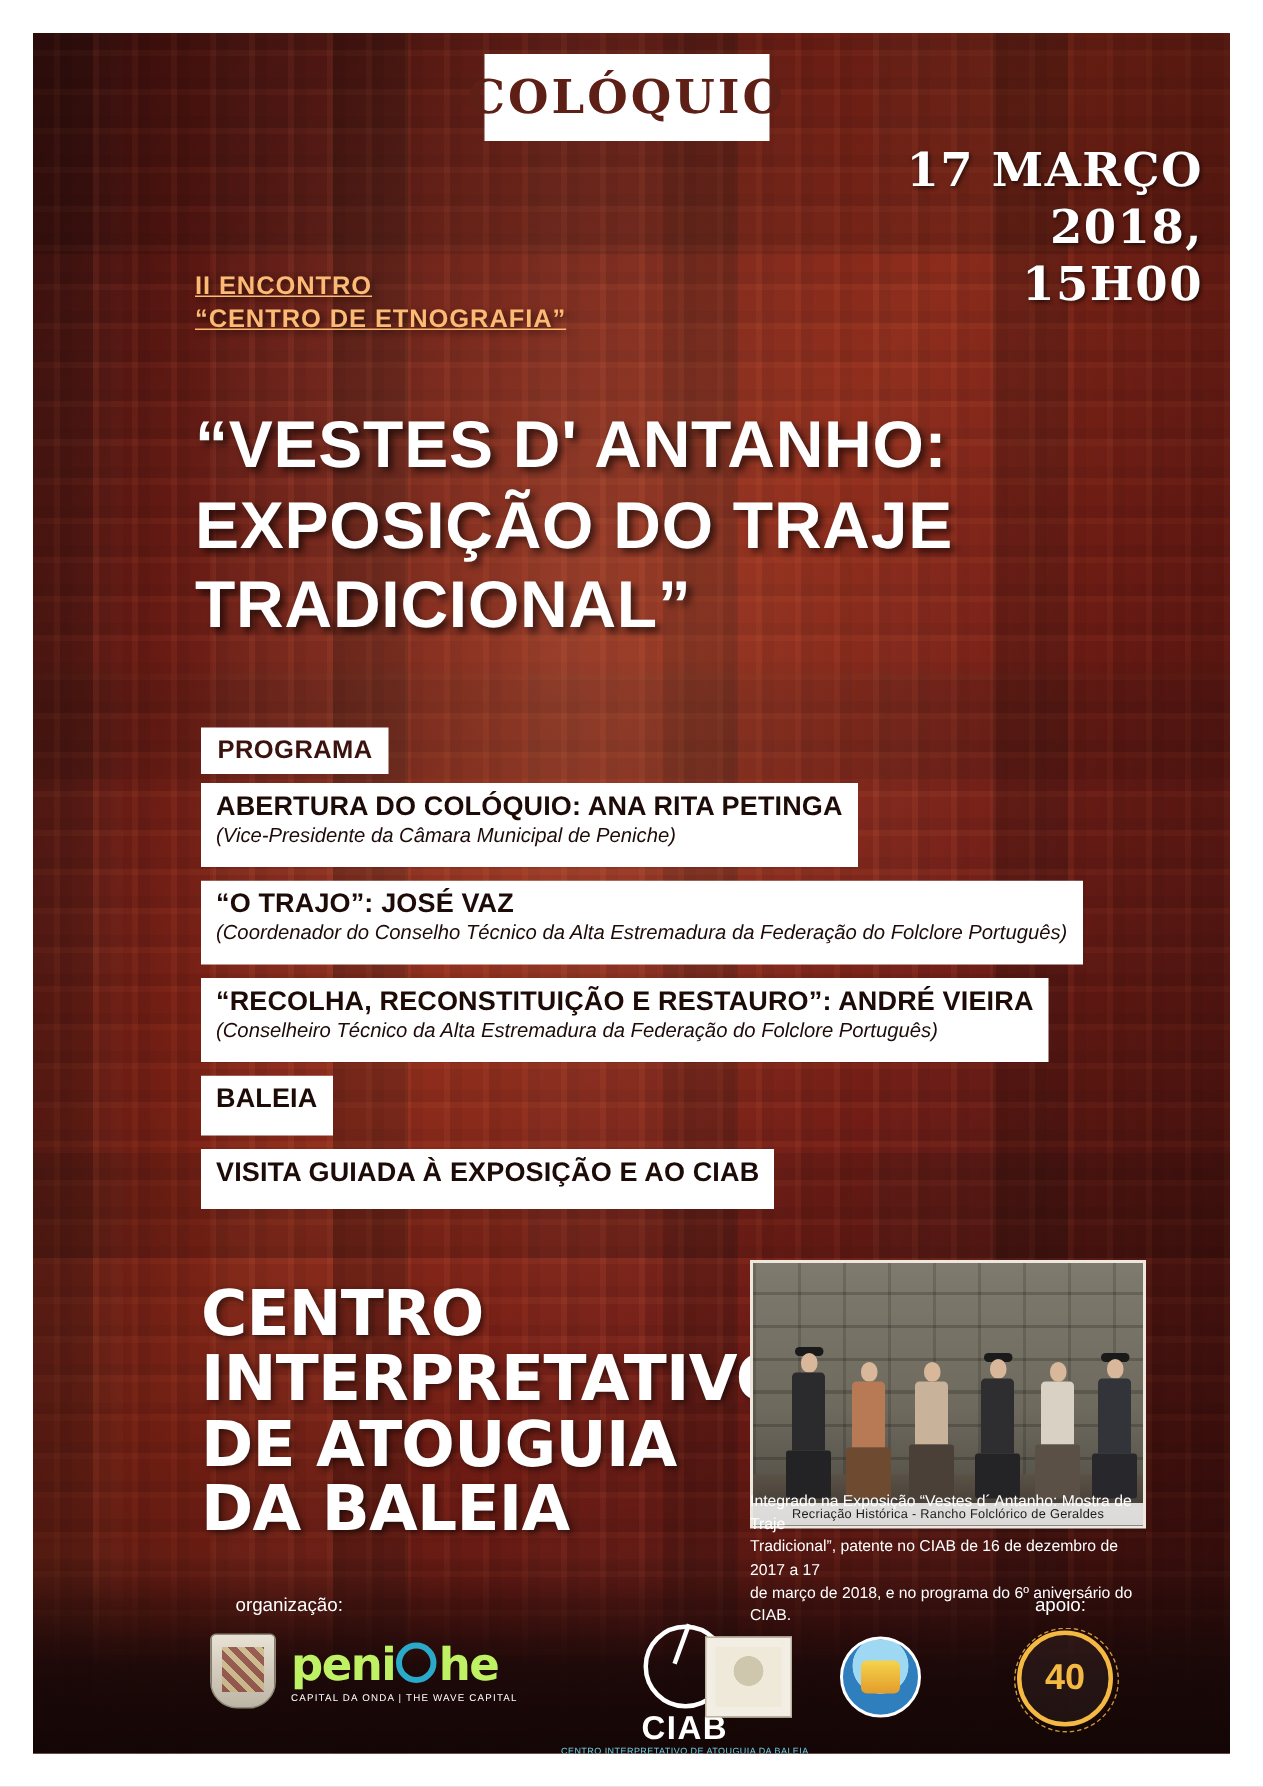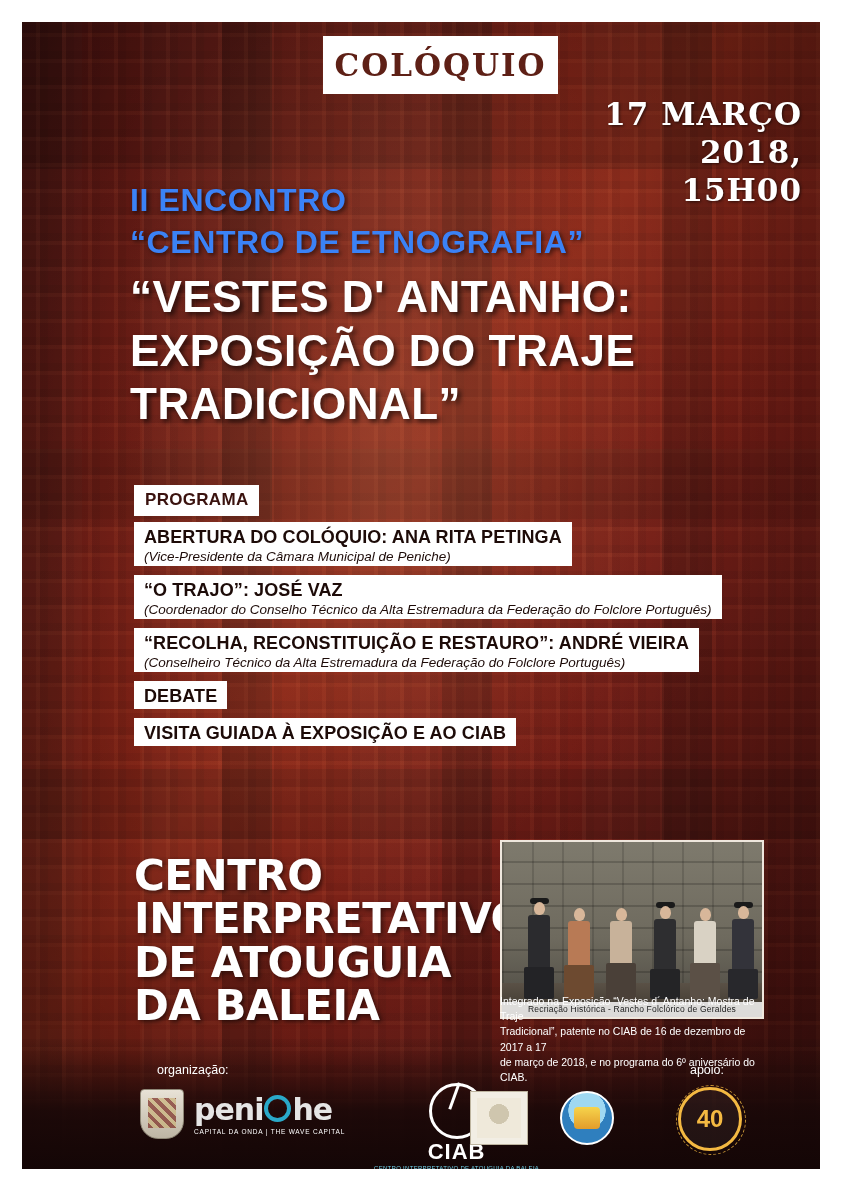--- a/index.html
+++ b/index.html
@@ -86,21 +86,21 @@
     left: 0; right: 0; bottom: 0;
     height: 130px;
     background: linear-gradient(180deg, rgba(25,8,8,0.0) 0%, rgba(25,8,8,0.92) 55%, rgba(20,6,6,1) 100%);
   }
 
   
   .coloquio-box {
     position: absolute;
     left: 301px;
     top: 14px;
-    width: 235px;
+    width: 190px;
     height: 58px;
     background: #ffffff;
     display: flex;
     align-items: center;
     justify-content: center;
   }
   .coloquio-text {
     font-family: "DejaVu Serif", serif;
     font-weight: bold;
     font-size: 31px;
@@ -120,26 +120,27 @@
     line-height: 1.22;
     letter-spacing: 1px;
     text-shadow: 1px 1px 3px rgba(0,0,0,0.6);
   }
 
   
   .encontro {
     position: absolute;
     left: 108px;
     top: 158px;
-    color: #3b82f6;
-    font-weight: bold;
-    font-size: 32px;
+    color: #fdba74;
+    font-weight: bold;
+    font-size: 17px;
     line-height: 1.3;
     letter-spacing: 0.6px;
     text-shadow: 2px 2px 4px rgba(0,0,0,0.55);
+    text-decoration: underline;
   }
   .maintitle {
     position: absolute;
     left: 108px;
     top: 248px;
     width: 640px;
     color: #ffffff;
     font-weight: bold;
     font-size: 44px;
     line-height: 1.22;
@@ -161,21 +162,21 @@
   }
   .prog-list {
     position: absolute;
     left: 112px;
     top: 500px;
     width: 670px;
   }
   .prog-item {
     background: #ffffff;
     display: inline-block;
-    padding: 5px 10px 2px 10px;
+    padding: 5px 10px 14px 10px;
     margin-bottom: 9px;
     clear: both;
     float: left;
   }
   .prog-row { display: block; overflow: hidden; }
   .prog-head {
     font-weight: bold;
     font-size: 18px;
     color: #1d0b08;
     white-space: nowrap;
@@ -280,21 +281,21 @@
     border-radius: 4px 4px 18px 18px;
     position: relative;
   }
   .crest:after {
     content: "";
     position: absolute; left: 7px; top: 8px; right: 7px; bottom: 10px;
     background: repeating-linear-gradient(45deg,#7a2a22 0 4px,#c9b27a 4px 8px);
     opacity: 0.7;
   }
   .peniche-wordmark {
-    color: #e5e5e5;
+    color: #bef264;
     font-family: "DejaVu Sans", sans-serif;
     font-weight: bold;
     font-size: 30px;
     letter-spacing: -1px;
     line-height: 1;
   }
   .peniche-ring {
     display:inline-block; width: 19px; height: 19px; border-radius: 50%;
     border: 4px solid #2aa9c9; vertical-align: -2px; margin: 0 1px;
   }
@@ -390,21 +391,21 @@
       </div>
     </div>
     <div class="prog-row">
       <div class="prog-item">
         <div class="prog-head">“RECOLHA, RECONSTITUIÇÃO E RESTAURO”: ANDRÉ VIEIRA</div>
         <div class="prog-sub">(Conselheiro Técnico da Alta Estremadura da Federação do Folclore Português)</div>
       </div>
     </div>
     <div class="prog-row">
       <div class="prog-item">
-        <div class="prog-head">DEBATE</div>
+        <div class="prog-head">BALEIA</div>
       </div>
     </div>
     <div class="prog-row">
       <div class="prog-item">
         <div class="prog-head">VISITA GUIADA À EXPOSIÇÃO E AO CIAB</div>
       </div>
     </div>
   </div>
 
   <div class="centro">

